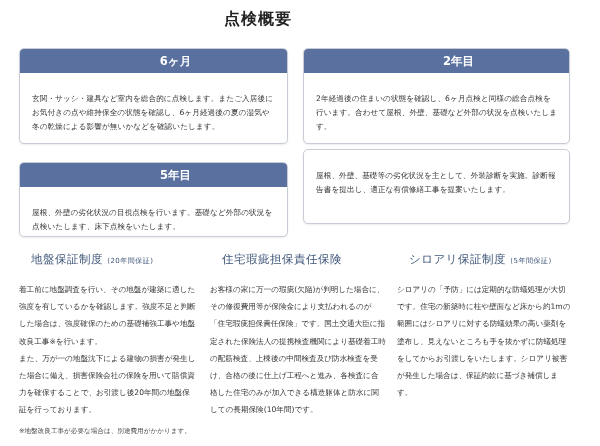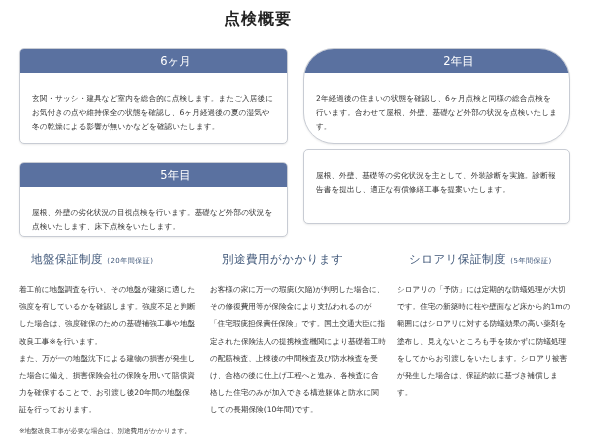--- a/index.html
+++ b/index.html
@@ -2,25 +2,25 @@
 <html><head>
 <meta charset="utf-8">
 <style>
   html, body { margin:0; padding:0; background:#ffffff; }
   body { width:600px; height:446px; position:relative; overflow:hidden;
          font-family:"DejaVu Sans", sans-serif; color:#333; }
   .title { position:absolute; top:9px; left:0; width:516px; text-align:center;
            font-size:16px; font-weight:bold; color:#222; letter-spacing:1px; }
   .card { position:absolute; border:1px solid #c8ccd4; border-radius:5px; background:#fff; overflow:hidden;
           box-shadow:0 1px 2px rgba(0,0,0,0.08); }
-  .card-head { background:#5a71a0; color:#fff; text-align:center; font-size:11.5px; font-weight:normal;
+  .card-head { background:#5a71a0; color:#fff; text-align:center; font-size:11.5px; font-weight:bold;
                height:24px; line-height:24px;padding-left:44px; }
   .card-body { padding:19px 12px 8px 12px; font-size:7.6px; line-height:14px; color:#333; letter-spacing:0.1px; }
   .c1 { left:19px; top:48px; width:267px; height:94px; }
-  .c2 { left:303px; top:48px; width:265px; height:94px;border-radius:31px; }
+  .c2 { left:303px; top:48px; width:265px; height:94px; }
   .c3 { left:19px; top:162px; width:267px; height:73px; }
   .c4 { left:303px; top:149px; width:265px; height:73px; }
   .col { position:absolute; top:240px; }
   .col h3 { margin:12px; font-size:11.5px; font-weight:normal; color:#3d5577; letter-spacing:0.5px; }
   .col h3 small { font-size:7px; color:#3d5577; }
   .col p { margin:14px 0 0 0; font-size:7.6px; line-height:17.2px; color:#333; }
   .col p.cont { margin-top:0; }
   .col .note { font-size:6.6px; line-height:11px; margin-top:7px; color:#444; }
   .k1 { left:19px; width:178px; }
   .k2 { left:210px; width:176px; }
@@ -48,20 +48,20 @@
 </div>
 
 <div class="col k1">
   <h3><span>地盤保証制度</span> <small>(20年間保証)</small></h3>
   <p>着工前に地盤調査を行い、その地盤が建築に適した強度を有しているかを確認します。強度不足と判断した場合は、強度確保のための基礎補強工事や地盤改良工事※を行います。</p>
   <p class="cont">また、万が一の地盤沈下による建物の損害が発生した場合に備え、損害保険会社の保険を用いて賠償資力を確保することで、お引渡し後20年間の地盤保証を行っております。</p>
   <p class="note">※地盤改良工事が必要な場合は、別途費用がかかります。</p>
 </div>
 
 <div class="col k2">
-  <h3><span>別途費用がかかります</span></h3>
+  <h3><span>住宅瑕疵担保責任保険</span></h3>
   <p>お客様の家に万一の瑕疵(欠陥)が判明した場合に、その修復費用等が保険金により支払われるのが「住宅瑕疵担保責任保険」です。国土交通大臣に指定された保険法人の提携検査機関により基礎着工時の配筋検査、上棟後の中間検査及び防水検査を受け、合格の後に仕上げ工程へと進み、各検査に合格した住宅のみが加入できる構造躯体と防水に関しての長期保険(10年間)です。</p>
 </div>
 
 <div class="col k3">
   <h3><span>シロアリ保証制度</span> <small>(5年間保証)</small></h3>
   <p>シロアリの「予防」には定期的な防蟻処理が大切です。住宅の新築時に柱や壁面など床から約1mの範囲にはシロアリに対する防蟻効果の高い薬剤を塗布し、見えないところも手を抜かずに防蟻処理をしてからお引渡しをいたします。シロアリ被害が発生した場合は、保証約款に基づき補償します。</p>
 </div>
 
 </body></html>

